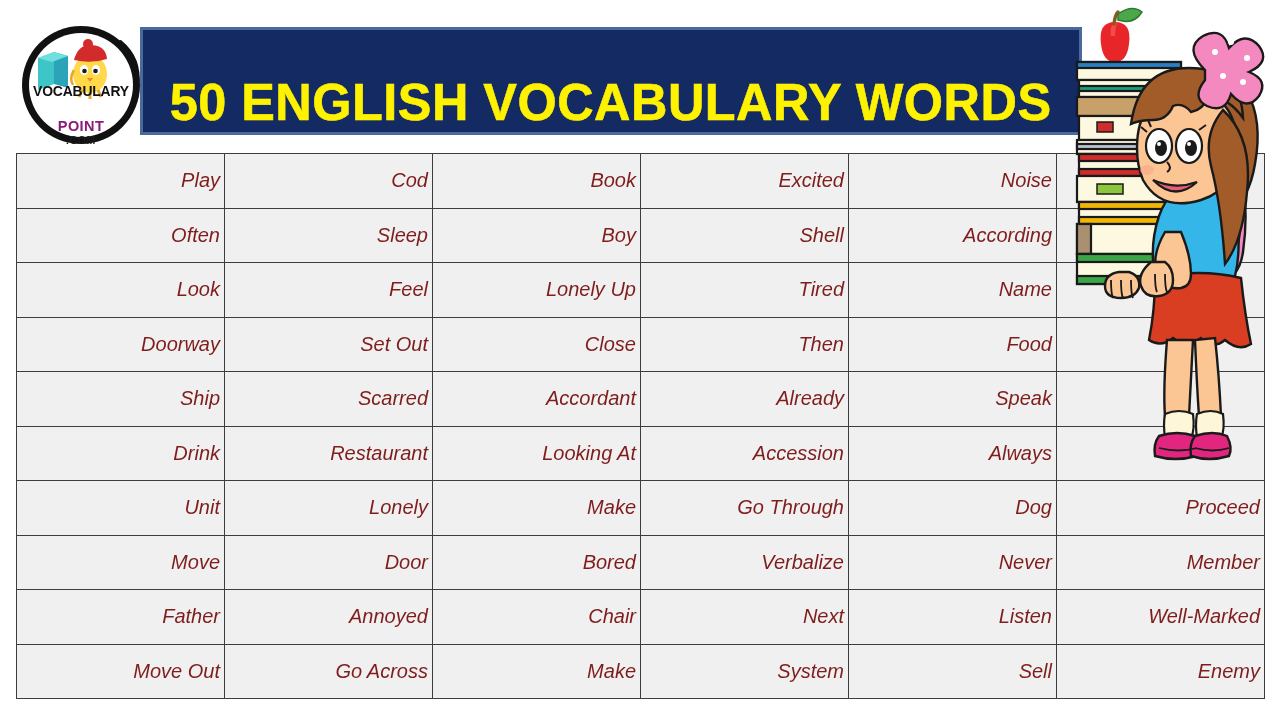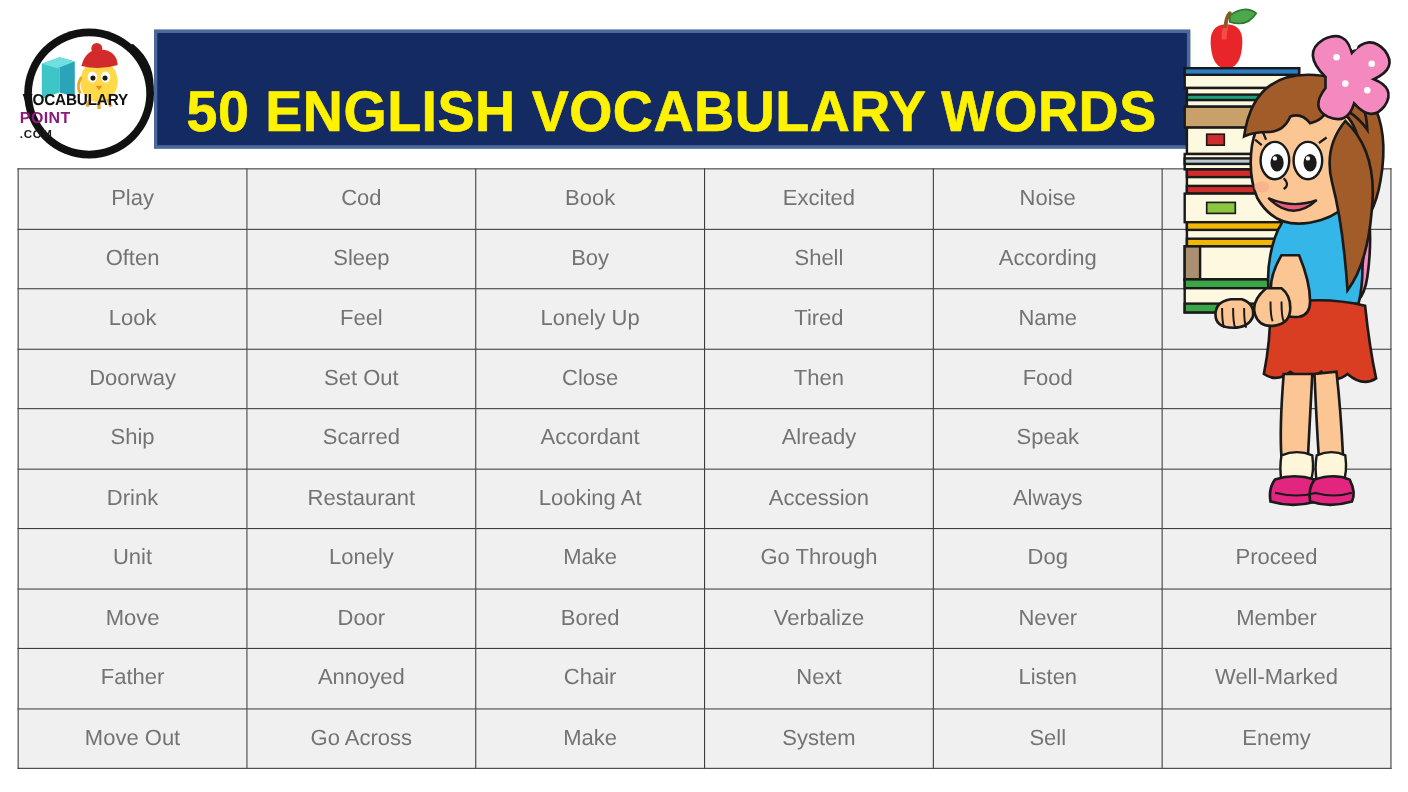--- a/index.html
+++ b/index.html
@@ -58,39 +58,39 @@
   #logo-ring {
     position: absolute;
     left: 0; top: 0;
     width: 126px; height: 126px;
   }
   #logo-text-wrap {
     position: absolute;
     left: 0;
     top: 62px;
     width: 126px;
-    text-align: left;
+    text-align: center;
     line-height: 1.0;
     pointer-events: none;
   }
   .logo-l1 {
     display: block;
     font-size: 14.5px;
     font-weight: bold;
     color: #111111;
     letter-spacing: -0.2px;
     transform: scaleX(0.96);
   }
   .logo-l2 {
     display: block;
     font-size: 14.5px;
     font-weight: bold;
     color: #8c1a7a;
     letter-spacing: 0.4px;
-    margin-top: 2px;
+    margin-top: 20px;
   }
   .logo-l3 {
     display: block;
     font-size: 10.5px;
     font-weight: bold;
     color: #1a1a1a;
     letter-spacing: 0.6px;
     margin-top: 2px;
   }
 
@@ -100,29 +100,30 @@
     left: 16px;
     top: 153px;
     width: 1249px;
     height: 535px;
     border-collapse: collapse;
     table-layout: fixed;
   }
   #word-table td {
     border: 1.6px solid #3d3d3d;
     background: #f0f0f0;
-    text-align: center;
+    text-align: right;
     vertical-align: middle;
     font-size: 20px;
-    color: #737373;
+    color: #7f1d1d;
     height: 53.5px;
     padding: 0 4px;
     font-family: "Liberation Sans", sans-serif;
     overflow: hidden;
     white-space: nowrap;
+    font-style: italic;
   }
 
   
   #girl-illustration {
     position: absolute;
     left: 1055px;
     top: -4px;
     width: 230px;
     height: 490px;
     pointer-events: none;

